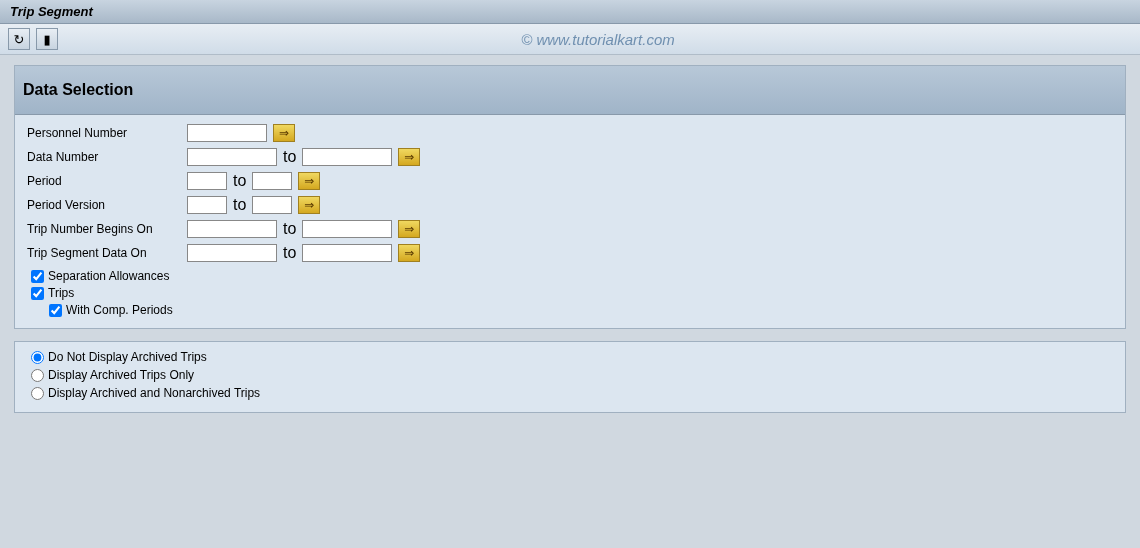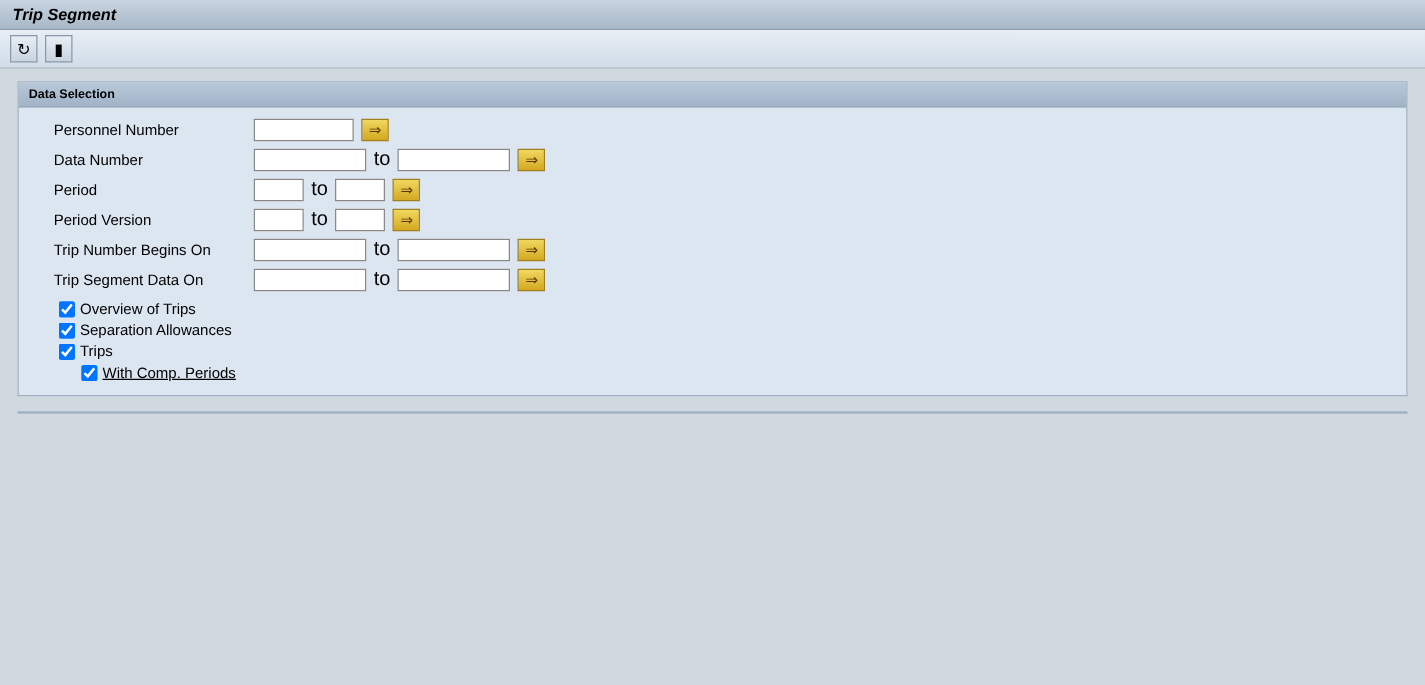--- a/index.html
+++ b/index.html
@@ -48,27 +48,27 @@
       padding: 10px 14px;
       background: #d0d8e0;
     }
     .section {
       background: #dce6f0;
       border: 1px solid #a0b0c0;
       margin-bottom: 12px;
     }
     .section-header {
       background: linear-gradient(to bottom, #b8c8d8, #a0b4c8);
-      padding: 4px 8px;
+      padding: 15px 8px;
       font-weight: bold;
-      font-size: 10px;
+      font-size: 16px;
       border-bottom: 1px solid #8899aa;
     }
     .section-body {
-      padding: 8px 28px;
+      padding: 8px 12px;
     }
     .form-row {
       display: flex;
       align-items: center;
       margin-bottom: 4px;
       min-height: 20px;
     }
     .form-label {
       width: 160px;
       font-size: 12px;
@@ -106,21 +106,20 @@
       align-items: center;
       margin-bottom: 3px;
       padding-left: 4px;
     }
     .checkbox-row input[type="checkbox"] {
       margin-right: 4px;
       cursor: pointer;
     }
     .checkbox-row.indented {
       padding-left: 22px;
-      text-decoration: underline;
     }
     .radio-row {
       display: flex;
       align-items: center;
       margin-bottom: 4px;
       padding-left: 4px;
     }
     .radio-row input[type="radio"] {
       margin-right: 4px;
       cursor: pointer;
@@ -129,20 +128,21 @@
 </head>
 <body>
 
 <div class="title-bar">
   <span>Trip Segment</span>
 </div>
 
 <div class="toolbar">
   <div class="toolbar-btn">↻</div>
   <div class="toolbar-btn">▮</div>
+  <div class="watermark">© www.tutorialkart.com</div>
 </div>
 
 <div class="main-content">
 
   <div class="section">
     <div class="section-header">Data Selection</div>
     <div class="section-body">
 
       <div class="form-row">
         <span class="form-label">Personnel Number</span>
@@ -184,37 +184,49 @@
 
       <div class="form-row">
         <span class="form-label">Trip Segment Data On</span>
         <input class="form-input form-input-lg" type="text" value="" style="">
         <span class="to-label">to</span>
         <input class="form-input form-input-lg" type="text" value="" style="">
         <div class="arrow-btn">⇒</div>
       </div>
 
       <div style="margin-top:6px;">
-        <div class="checkbox-row">
-          <input type="checkbox" id="cb1" checked="" style="">
-          <label for="cb1">Overview of Trips</label>
-        </div>
         <div class="checkbox-row">
           <input type="checkbox" id="cb3" checked="" style="">
           <label for="cb3">Separation Allowances</label>
         </div>
         <div class="checkbox-row">
           <input type="checkbox" id="cb2" checked="" style="">
           <label for="cb2">Trips</label>
         </div>
         <div class="checkbox-row indented">
           <input type="checkbox" id="cb4" checked="" style="">
           <label for="cb4">With Comp. Periods</label>
         </div>
       </div>
 
     </div>
   </div>
 
   <div class="section">
+    <div class="section-body">
+
+      <div class="radio-row">
+        <input type="radio" name="archived" id="r1" checked="" style="">
+        <label for="r1">Do Not Display Archived Trips</label>
+      </div>
+      <div class="radio-row">
+        <input type="radio" name="archived" id="r2" style="">
+        <label for="r2">Display Archived Trips Only</label>
+      </div>
+      <div class="radio-row">
+        <input type="radio" name="archived" id="r3" style="">
+        <label for="r3">Display Archived and Nonarchived Trips</label>
+      </div>
+
+    </div>
   </div>
 
 </div>
 
 </body></html>

